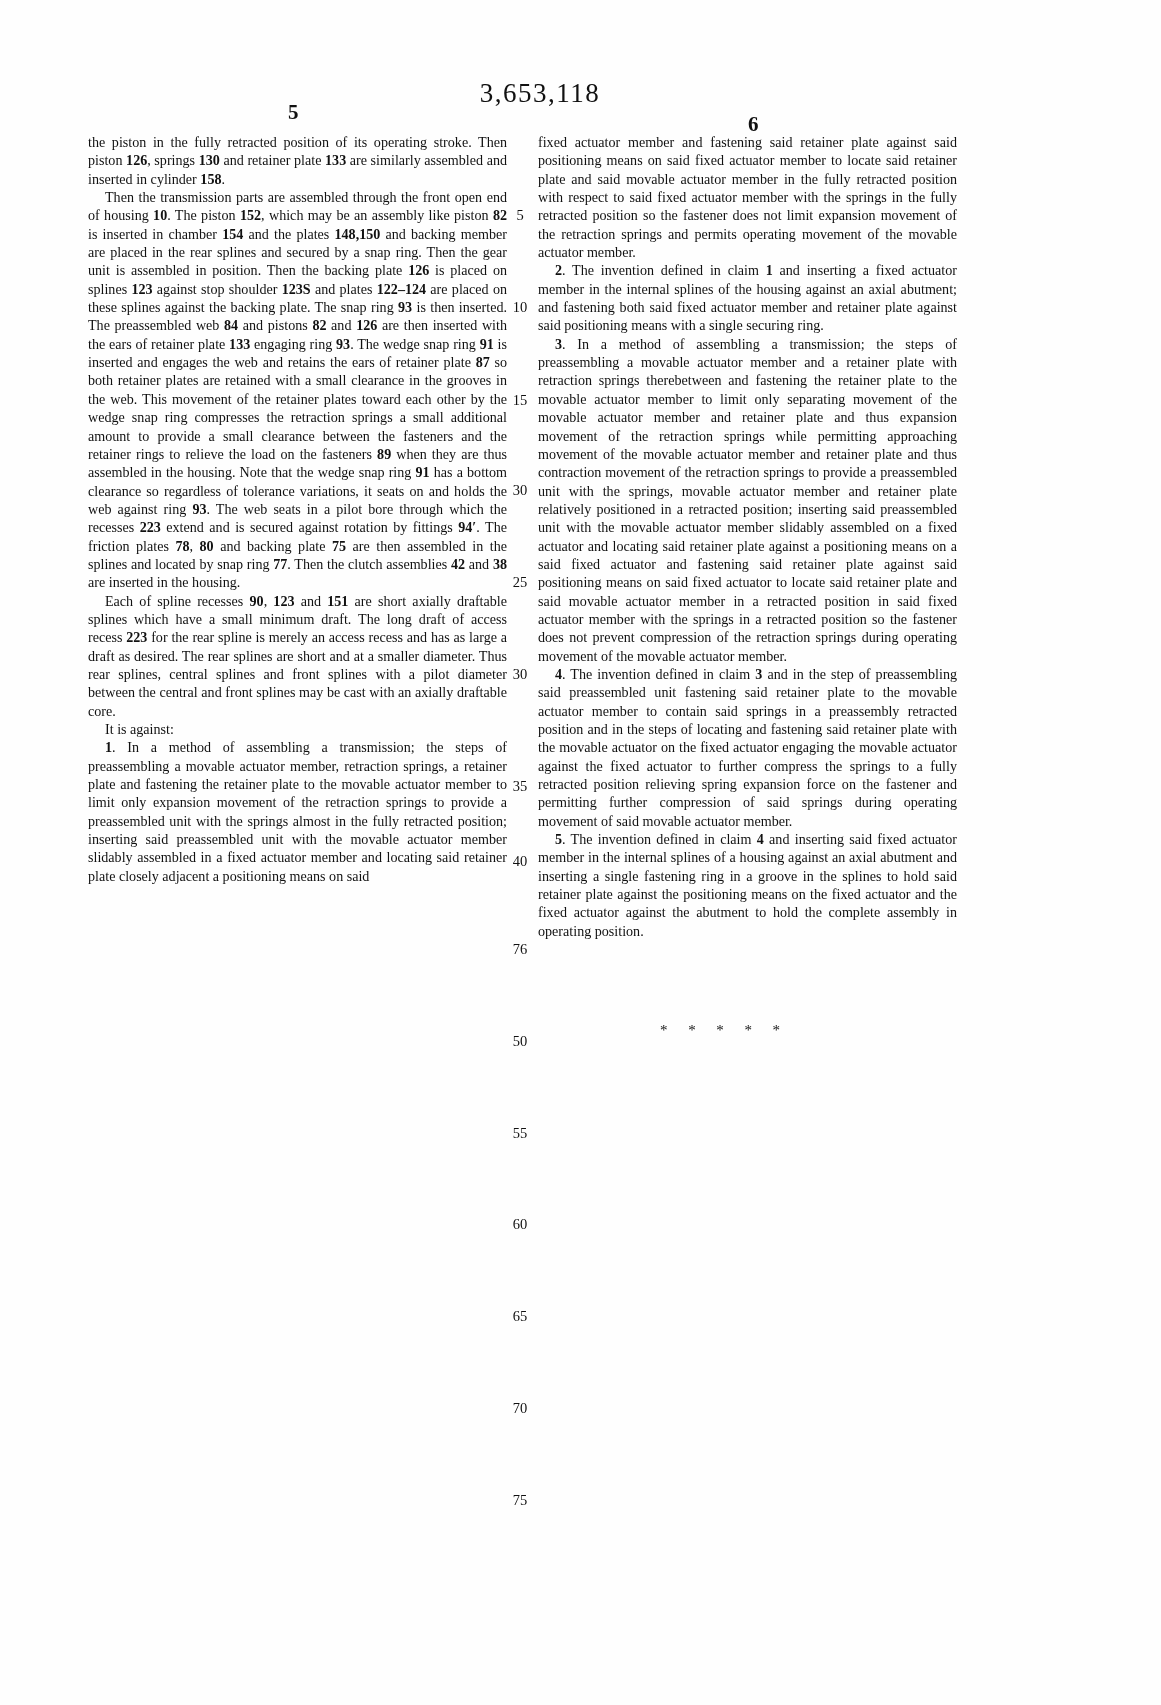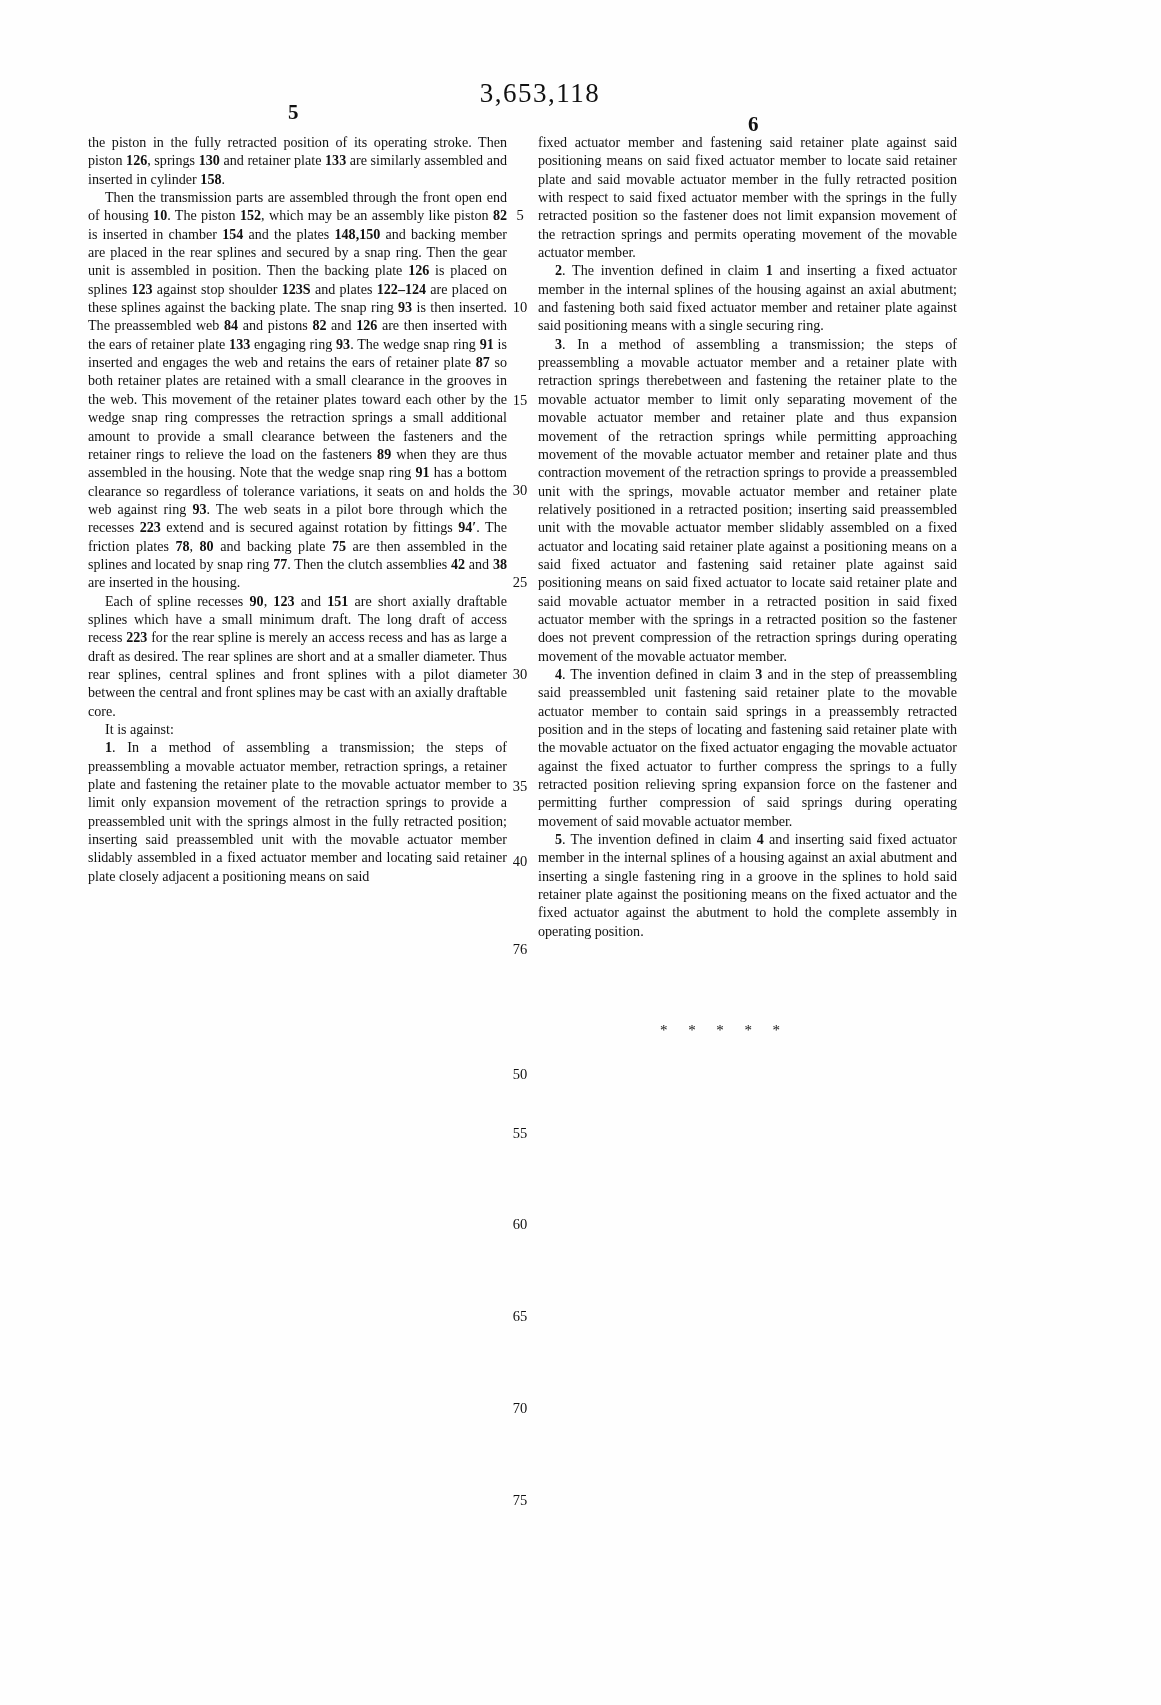--- a/index.html
+++ b/index.html
@@ -121,21 +121,21 @@
   <div class="gutter" id="gutter">
       <div class="ln" style="top: 74px;">5</div>
       <div class="ln" style="top: 165.75px;">10</div>
       <div class="ln" style="top: 259px;">15</div>
       <div class="ln" style="top: 349.25px;">30</div>
       <div class="ln" style="top: 441px;">25</div>
       <div class="ln" style="top: 532.75px;">30</div>
       <div class="ln" style="top: 645px;">35</div>
       <div class="ln" style="top: 692px; margin-top: 28px;">40</div>
       <div class="ln" style="top: 808px;">76</div>
-      <div class="ln" style="top: 899.75px; margin-top: 33px;">50</div>
+      <div class="ln" style="top: 899.75px;">50</div>
       <div class="ln" style="top: 991.5px;">55</div>
       <div class="ln" style="top: 1083.25px;">60</div>
       <div class="ln" style="top: 1175px;">65</div>
       <div class="ln" style="top: 1266.75px;">70</div>
       <div class="ln" style="top: 1358.5px;">75</div>
     </div>
 
   <div class="col right" id="col-right">
       <p>fixed actuator member and fastening said retainer plate against said positioning means on said fixed actuator member to locate said retainer plate and said movable actuator member in the fully retracted position with respect to said fixed actuator member with the springs in the fully retracted position so the fastener does not limit expansion movement of the retraction springs and permits operating movement of the movable actuator member.</p>
       <p class="ind"><b>2</b>. The invention defined in claim <b>1</b> and inserting a fixed actuator member in the internal splines of the housing against an axial abutment; and fastening both said fixed actuator member and retainer plate against said positioning means with a single securing ring.</p>

